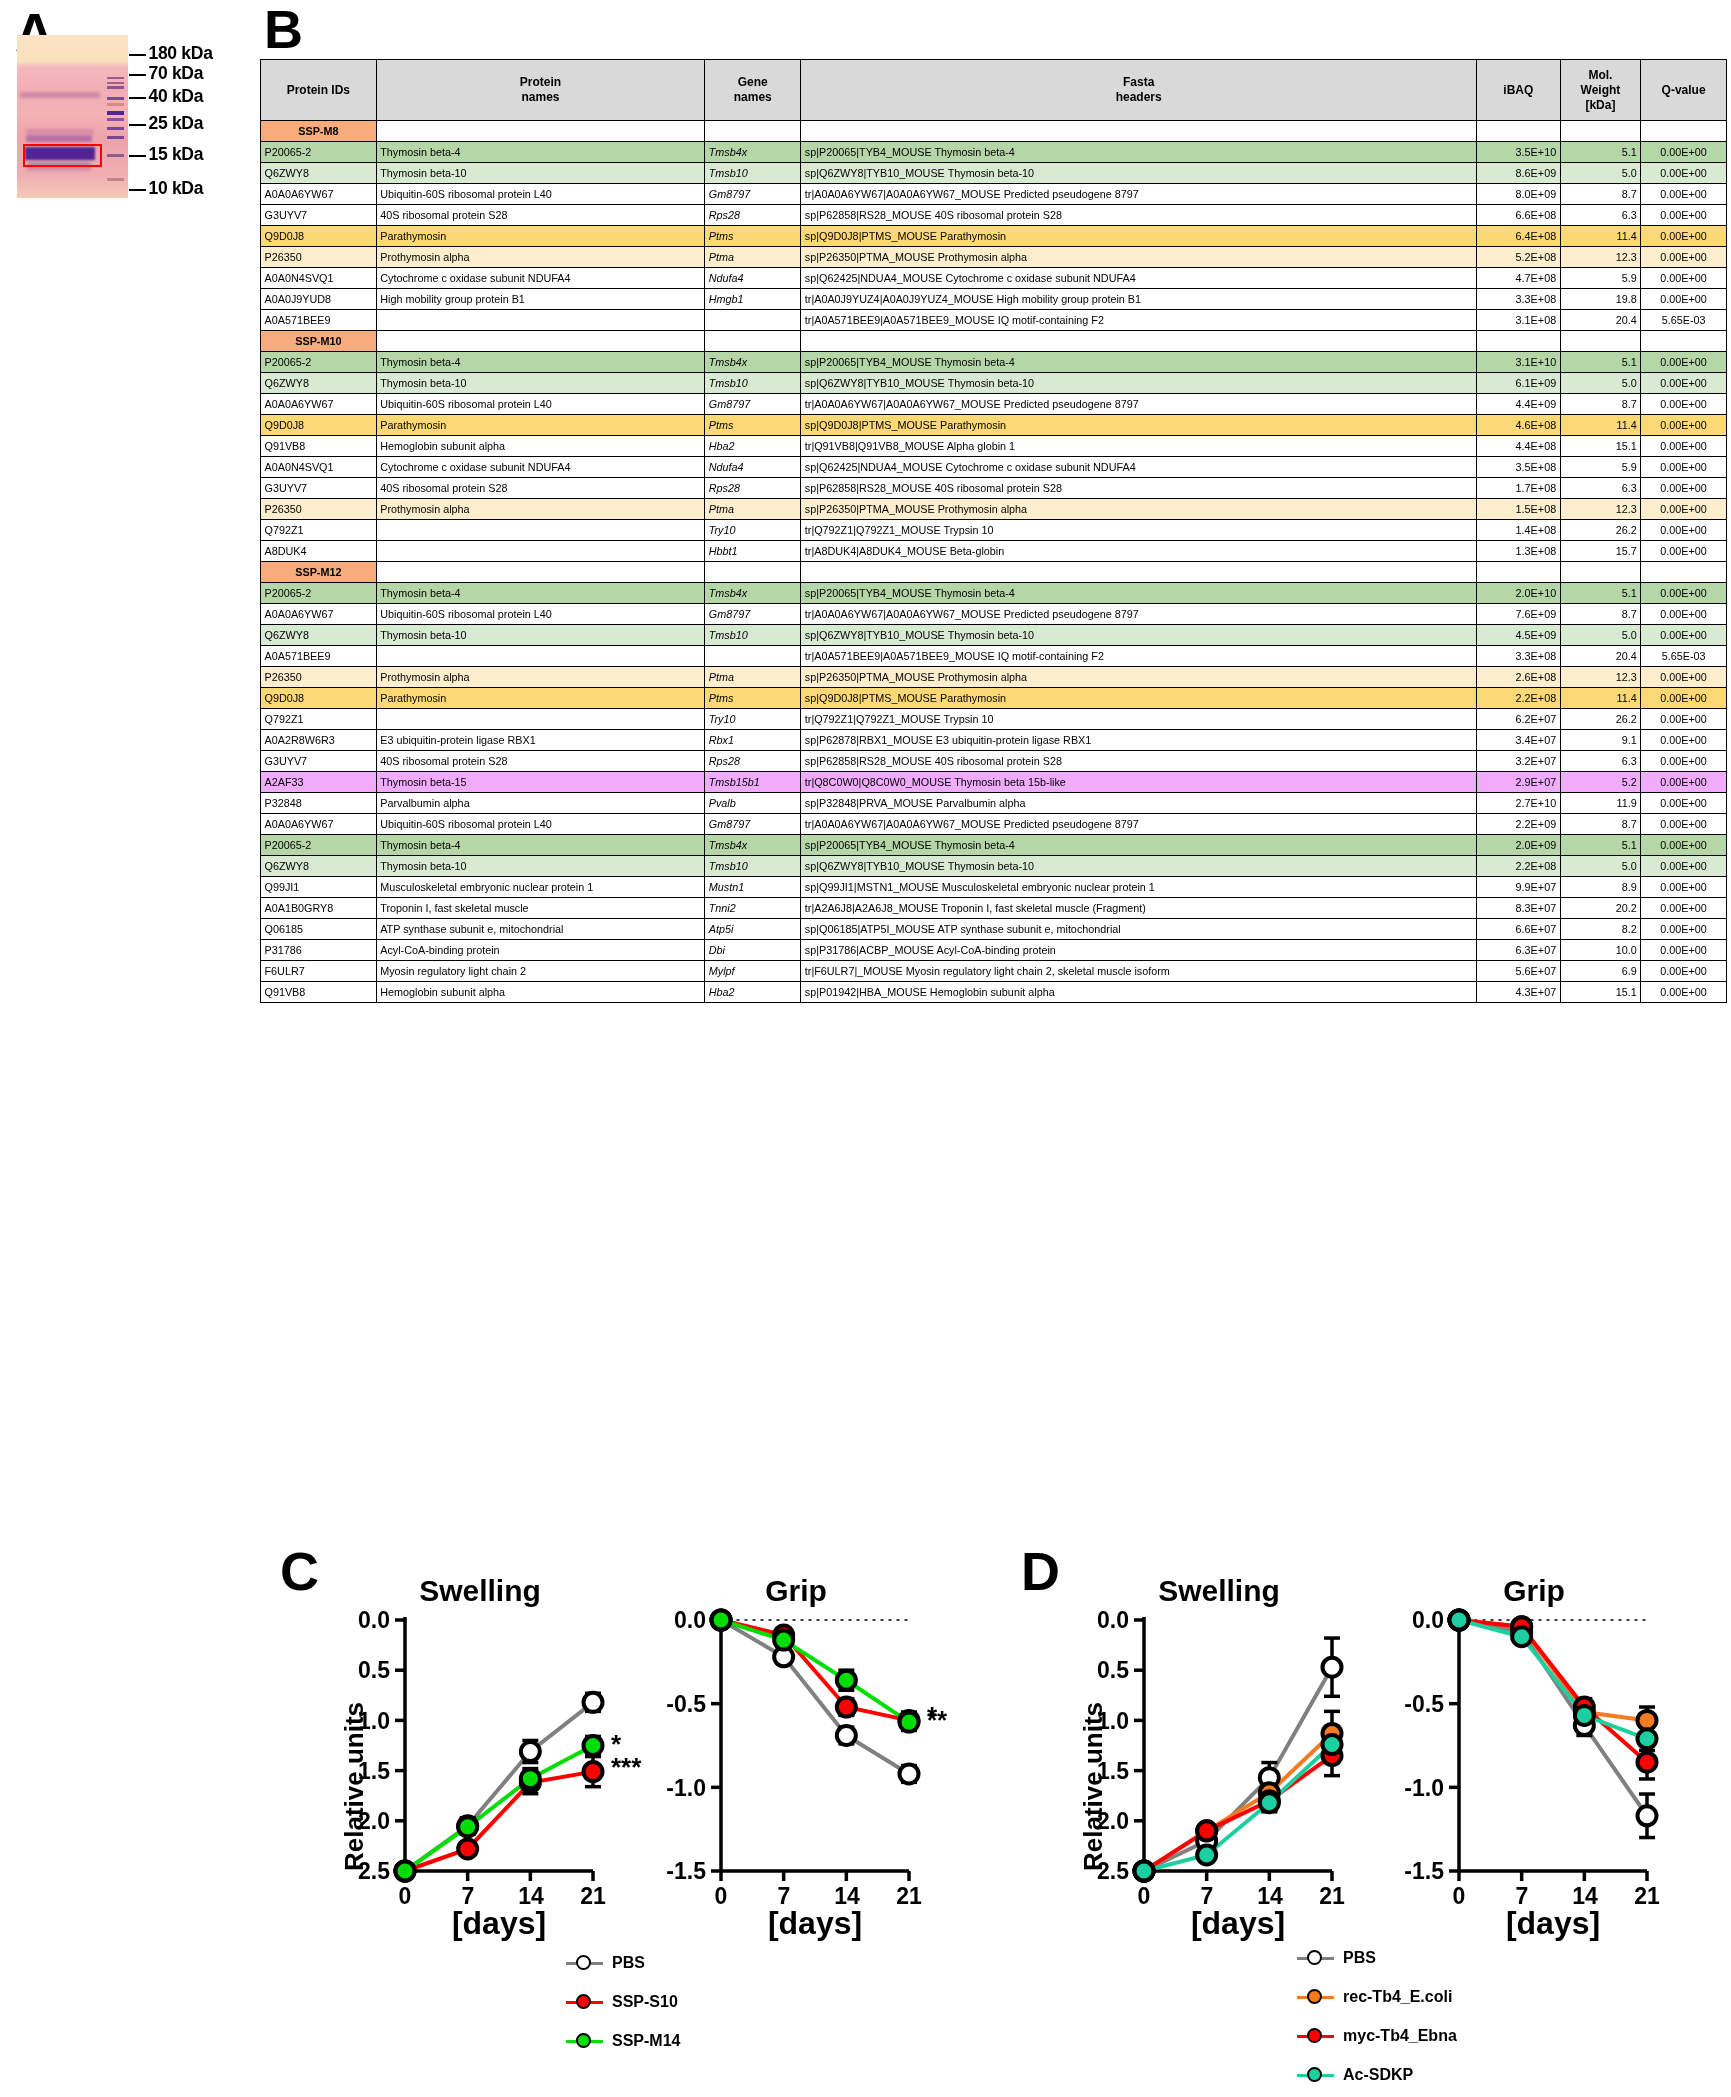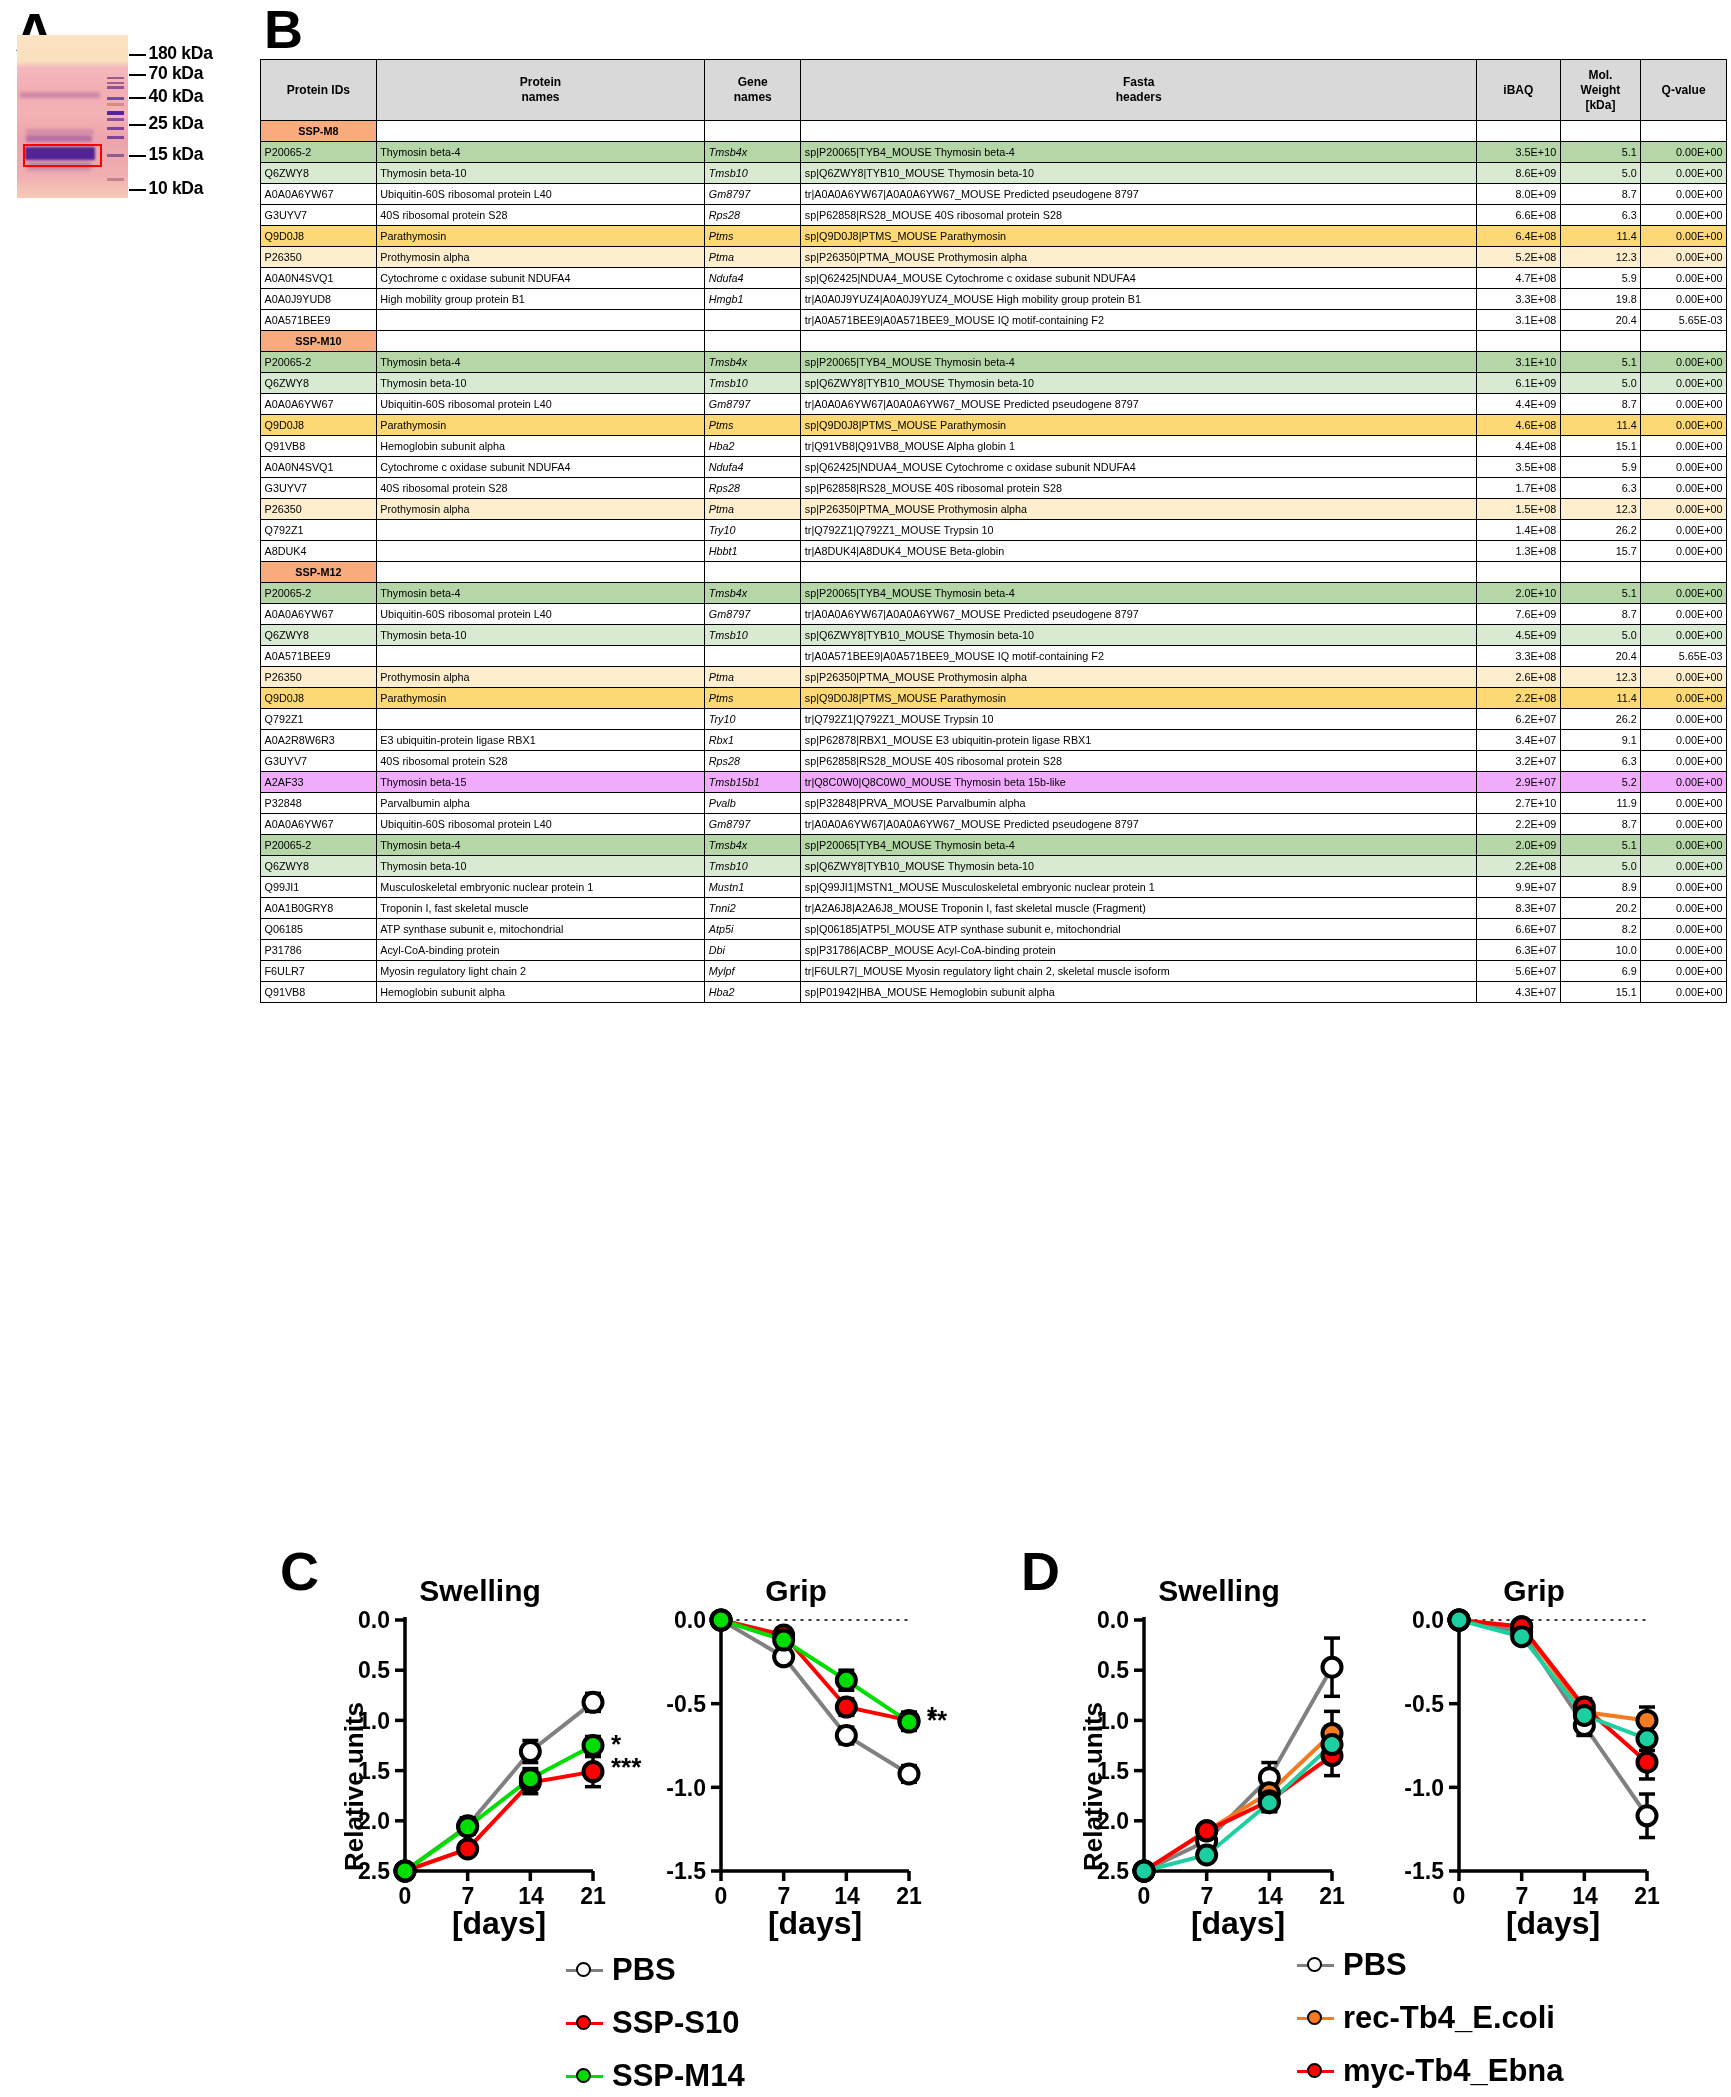--- a/index.html
+++ b/index.html
@@ -26,21 +26,21 @@
   table.pt td,table.pt th{border:1.3px solid #000;padding:0 3.5px;height:20px;overflow:hidden;
            white-space:nowrap;text-overflow:clip;vertical-align:middle;}
   table.pt thead th{background:#d9d9d9;font-weight:bold;text-align:center;font-size:12px;
            height:60px;vertical-align:middle;line-height:1.25;}
   .c-id{width:104px;}
   .c-pname{width:310px;}
   .c-gene{width:85px;font-style:italic;}
   .c-fasta{width:646px;}
   .c-ibaq{width:73px;text-align:right;}
   .c-mw{width:70px;text-align:right;}
-  .c-q{width:75px;text-align:right;}
+  .c-q{width:75px;text-align:center;}
   .grp td{background:#fff;}
   .grp .c-id{background:#f8ab7d;font-weight:bold;text-align:center;}
   .hl-green td{background:#b5d7a8;}
   .hl-green2 td{background:#d9ead3;}
   .hl-green3 td{background:#f0abfc;}
   .hl-yellow td{background:#fcd975;}
   .hl-yellow2 td{background:#fdeecd;}
 
   
   .chart-block{position:absolute;}
@@ -49,21 +49,21 @@
         transform-origin:left top;white-space:nowrap;}
   .xlab{position:absolute;font-weight:bold;font-size:32px;text-align:center;white-space:nowrap;}
   .tick-lbl{position:absolute;font-weight:bold;font-size:23px;white-space:nowrap;}
   .sig{position:absolute;font-weight:bold;font-size:26px;white-space:nowrap;line-height:0.8;}
   .legend{position:absolute;}
   .legend-row{display:flex;align-items:center;margin-bottom:17px;}
   .legend-sym{width:37px;height:22px;position:relative;margin-right:9px;}
   .legend-sym .ln{position:absolute;left:0;top:10px;width:37px;height:2.5px;}
   .legend-sym .mk{position:absolute;left:10px;top:2.5px;width:15px;height:15px;border-radius:50%;
                   border:2.5px solid #000;box-sizing:border-box;}
-  .legend-lbl{font-weight:bold;font-size:31px;white-space:nowrap;}
+  .legend-lbl{font-weight:bold;font-size:16px;white-space:nowrap;}
 </style>
 </head>
 <body>
 
 <div id="panel-a">
   <div class="panel-letter" style="left:15px;top:5px;">A</div>
   <div class="gel">
 
     <div class="gel-band" style="left:3px;top:57px;width:80px;height:6px;background:rgba(150,70,140,.35);filter:blur(1.5px);"></div>
     <div class="gel-band" style="left:9px;top:94px;width:68px;height:4.5px;background:rgba(160,80,150,.3);filter:blur(1.5px);"></div>

